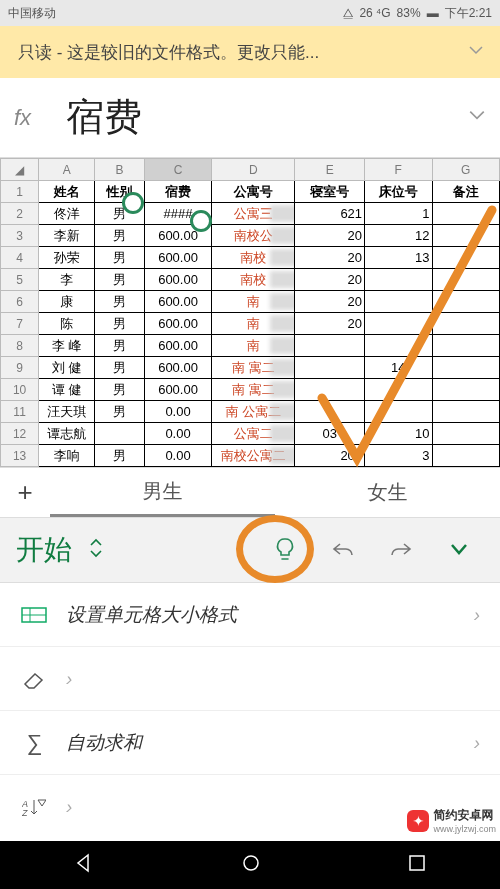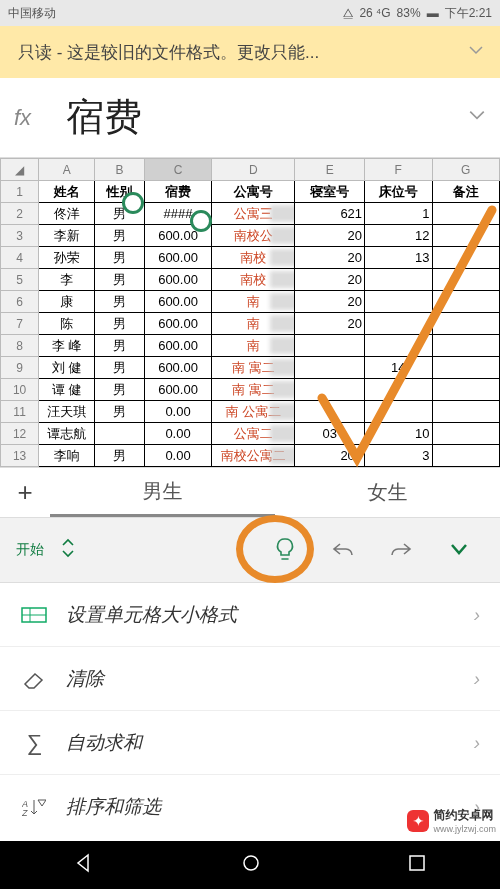--- a/index.html
+++ b/index.html
@@ -33,21 +33,21 @@
   .sel-col th:nth-child(4){ background:#d0d0d0;}
   
   .handle { position: absolute; width: 22px; height: 22px; border: 3px solid #2a8a5b; border-radius: 50%; background: #fff; }
   
   .tabs-row { height: 50px; display: flex; align-items: stretch; border-top: 1px solid #ddd;}
   .add-tab { width: 50px; display:flex; align-items:center; justify-content:center; font-size: 26px; color:#444;}
   .tab { flex:1; display:flex; align-items:center; justify-content:center; font-size:20px; color:#555;}
   .tab.active { border-bottom: 3px solid #888; }
   
   .toolbar { height: 66px; background: #f2f2f2; display: flex; align-items: center; padding: 0 16px; gap: 8px; border-top: 1px solid #ddd; border-bottom: 1px solid #ddd;}
-  .tb-label { color: #107c41; font-size: 14px; }
+  .tb-label { color: #107c41; font-size: 28px; }
   .tb-ud { color: #888; margin-left: 8px;}
   .tb-spacer { flex:1;}
   .tb-icon { width: 50px; display:flex; justify-content:center; color:#777; font-size: 22px;}
   .tb-icon.green { color:#2a8a5b;}
   
   .menu-list { background:#fff; }
   .menu-item { height: 64px; display:flex; align-items:center; padding: 0 20px; gap: 18px; border-bottom: 1px solid #eee; font-size: 19px; color:#333;font-style:italic;}
   .menu-item .micon { width: 28px; color:#555; display:flex; justify-content:center;}
   .menu-item .label { flex:1;}
   .menu-item .chev { color:#aaa;}
@@ -311,38 +311,36 @@
     </span>
     <span class="label">设置单元格大小格式</span>
     <span class="chev">›</span>
   </div>
   <div class="menu-item">
     <span class="micon">
       <svg width="24" height="20" viewBox="0 0 24 20">
           <path d="M3 15L13 5l7 6-8 8H7z" stroke="#555" stroke-width="1.5" fill="none"></path>
         </svg>
     </span>
-    <span class="label">清除</span>
     <span class="chev">›</span>
   </div>
   <div class="menu-item">
     <span class="micon" style="font-size:22px;">∑</span>
     <span class="label">自动求和</span>
     <span class="chev">›</span>
   </div>
   <div class="menu-item" style="border-bottom:none;">
     <span class="micon">
       <svg width="24" height="20" viewBox="0 0 24 20">
           <text x="0" y="10" font-size="9" fill="#555">A</text>
           <text x="0" y="19" font-size="9" fill="#555">Z</text>
           <path d="M12 3v14m-3-3l3 3 3-3" stroke="#555" fill="none"></path>
           <path d="M16 3h8l-4 6z" stroke="#555" fill="none"></path>
         </svg>
     </span>
-    <span class="label">排序和筛选</span>
     <span class="chev">›</span>
   </div>
 </div>
 
 <div class="annot-circle" style="left:236px; top:515px; width:78px; height:68px;"></div>
 <svg class="annot-check" style="left:302px; top:198px;" width="200" height="290">
   <path d="M20 200 L55 260 L190 12" stroke="#e88a2a" stroke-width="9" fill="none" stroke-linecap="round"></path>
 </svg>
 
 <div class="watermark">

